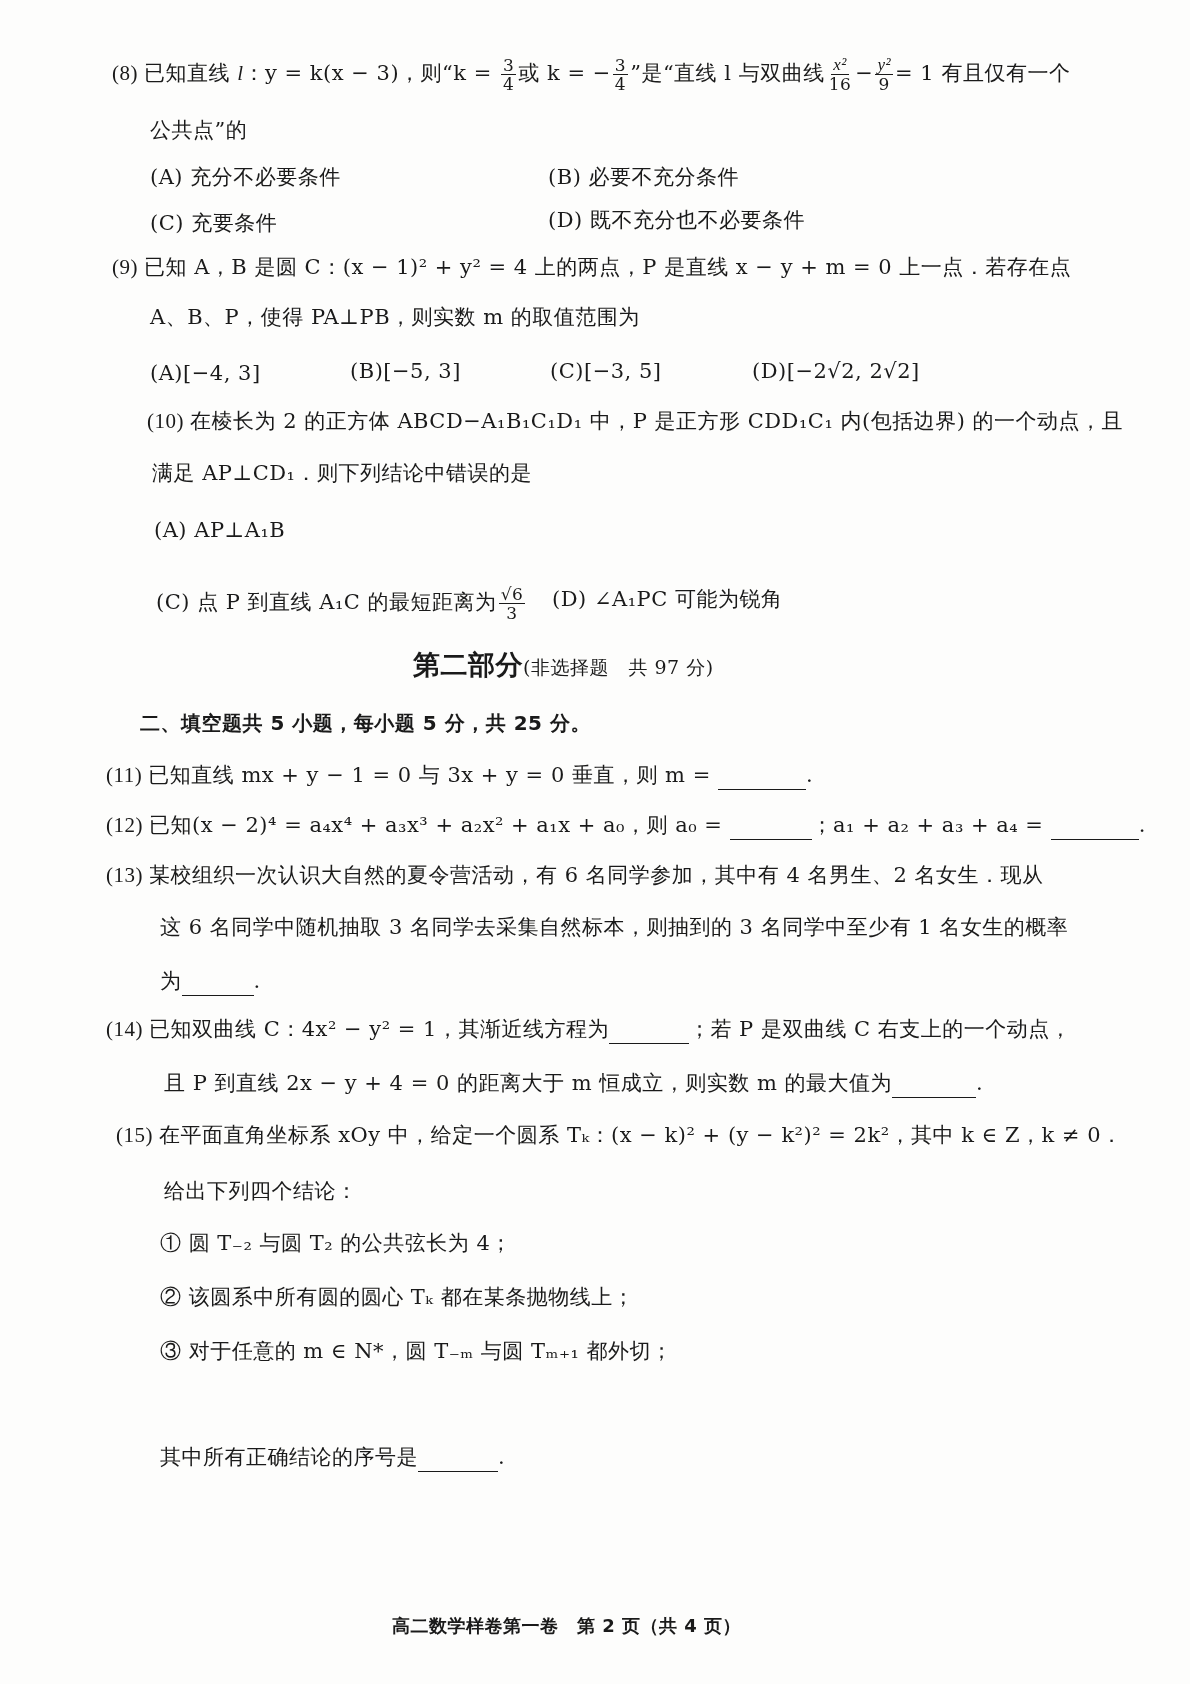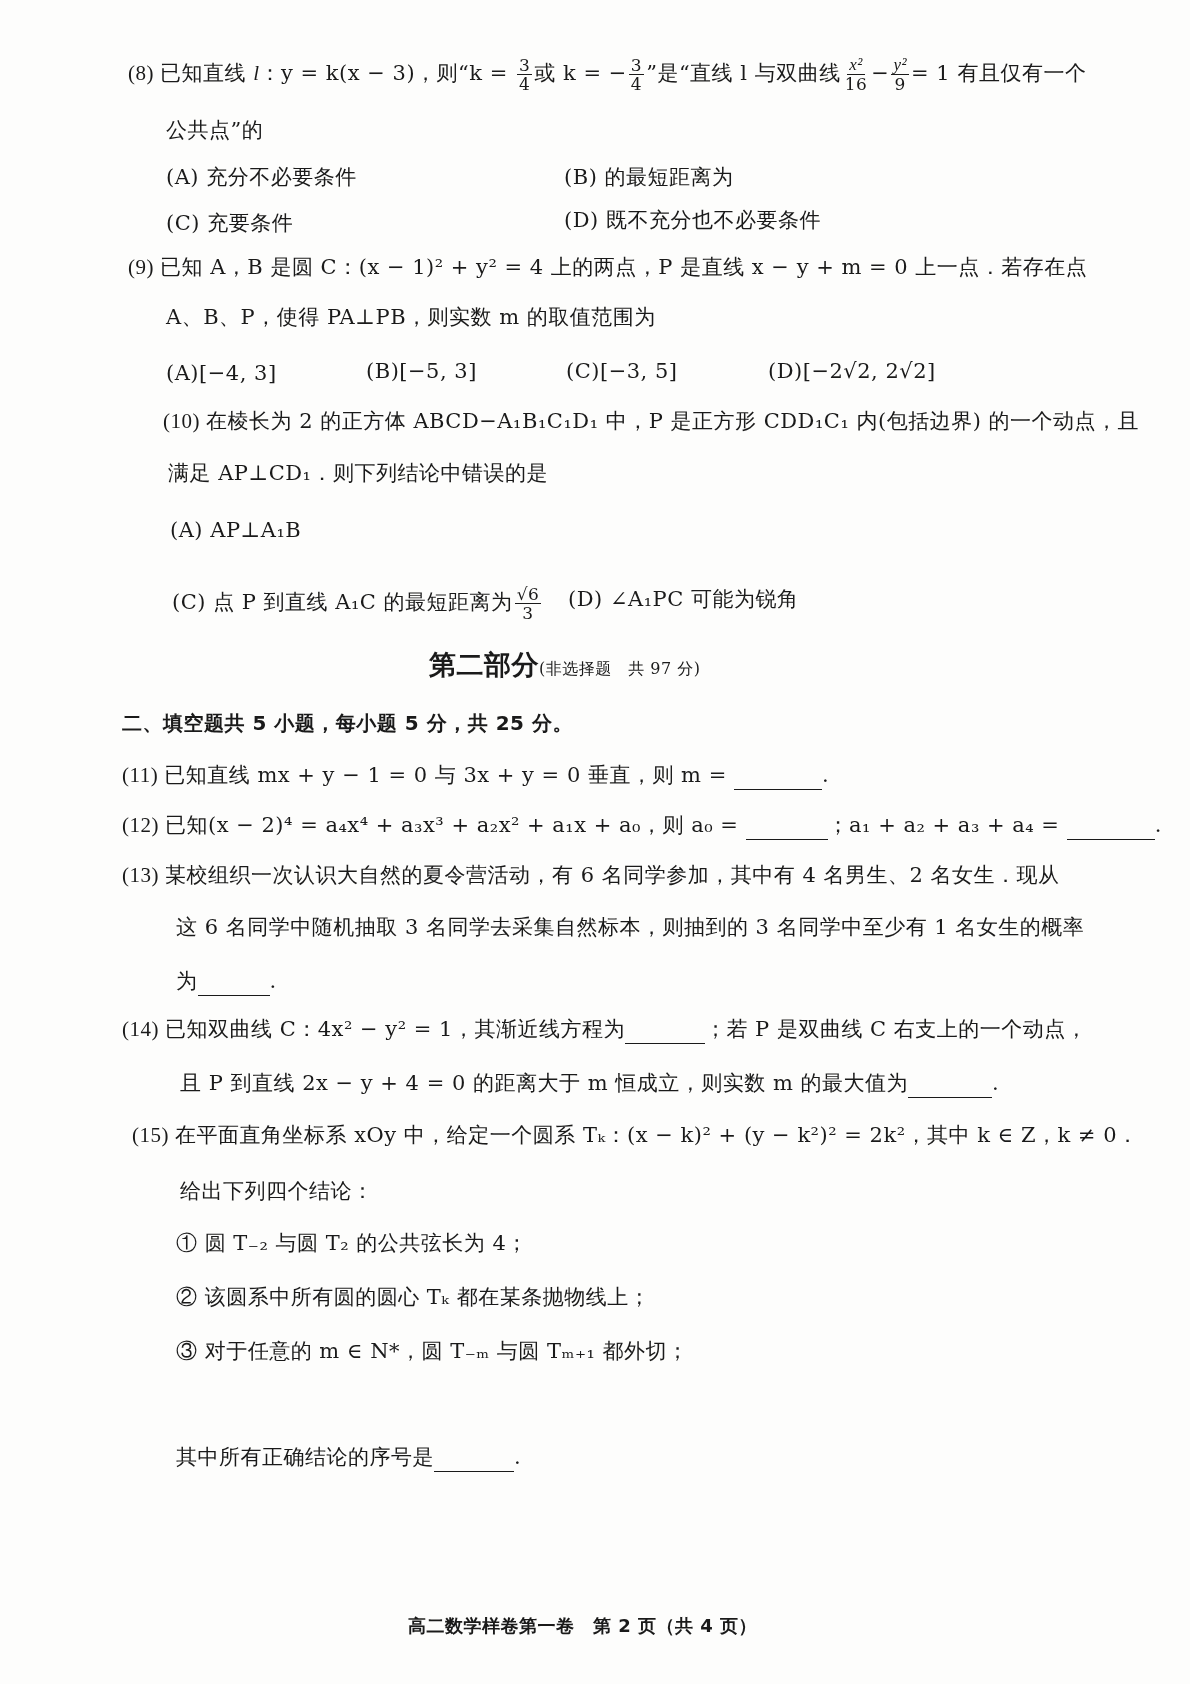--- a/index.html
+++ b/index.html
@@ -1,37 +1,37 @@
 <!DOCTYPE html>
 <html><head>
 <meta charset="utf-8">
 <style>
   html, body { margin: 0; padding: 0; }
   body {
     width: 1190px; height: 1684px; background: #fdfdfc; overflow: hidden;
     font-family: "DejaVu Serif", "Liberation Serif", serif;
     color: #1a1a1a; position: relative;
   }
-  .page { position: absolute; left: 16px; top: 0; width: 969px; height: 1684px; }
+  .page { position: absolute; left: 0; top: 0; width: 969px; height: 1684px; }
   .line {
     position: absolute; font-size: 21px; line-height: 30px; white-space: nowrap;
     letter-spacing: 0.5px;
   }
   .num { font-family: "Liberation Serif", serif; margin-right: 6px; }
   i, .it { font-style: italic; font-family: "Liberation Serif", serif; }
   .frac {
     display: inline-flex; flex-direction: column; align-items: center;
     vertical-align: middle; font-size: 17px; line-height: 18px; margin: 0 2px;
   }
   .frac .n { border-bottom: 1px solid #1a1a1a; padding: 0 2px; }
   .frac .d { padding: 0 2px; }
   .blank { display: inline-block; border-bottom: 1.5px solid #1a1a1a; height: 22px; vertical-align: bottom; }
   .section-title { font-weight: bold; font-size: 27px; font-family: "DejaVu Sans", sans-serif; margin-left: 28px; }
-  .section-sub { font-size: 16px; }
-  .bold { font-weight: bold; font-family: "DejaVu Sans", sans-serif; }
+  .section-sub { font-size: 19px; }
+  .bold { font-weight: bold; font-family: "DejaVu Sans", sans-serif; margin-left: 34px; }
   .footer { font-size: 18px; font-weight: bold; font-family: "DejaVu Sans", sans-serif; }
 </style>
 </head>
 <body>
 
 <div class="page">
 
   <div class="line" style="left:112px; top:56px;">
     <span class="num">(8)</span><span>已知直线</span> <i>l</i><span>：y = k(x − 3)，则“k =</span>
     <span class="frac">
@@ -43,21 +43,21 @@
       </span><span>”是“直线 l 与双曲线</span><span class="frac">
         <span class="n it">x²</span>
         <span class="d">16</span>
       </span><span>−</span><span class="frac">
         <span class="n it">y²</span>
         <span class="d">9</span>
       </span><span>= 1 有且仅有一个</span>
   </div>
   <div class="line" style="left:150px; top:115px;">公共点”的</div>
   <div class="line" style="left:150px; top:162px;">(A) 充分不必要条件</div>
-  <div class="line" style="left:548px; top:162px;">(B) 的最短距离为</div>
+  <div class="line" style="left:548px; top:162px;">(B) 必要不充分条件</div>
   <div class="line" style="left:150px; top:208px;">(C) 充要条件</div>
   <div class="line" style="left:548px; top:205px;">(D) 既不充分也不必要条件</div>
 
   <div class="line" style="left:112px; top:252px;">
     <span class="num">(9)</span><span>已知 A，B 是圆 C：(x − 1)² + y² = 4 上的两点，P 是直线 x − y + m = 0 上一点．若存在点</span>
   </div>
   <div class="line" style="left:150px; top:302px;">A、B、P，使得 PA⊥PB，则实数 m 的取值范围为</div>
   <div class="line" style="left:150px; top:358px;">(A)[−4, 3]</div>
   <div class="line" style="left:350px; top:356px;">(B)[−5, 3]</div>
   <div class="line" style="left:550px; top:356px;">(C)[−3, 5]</div>

